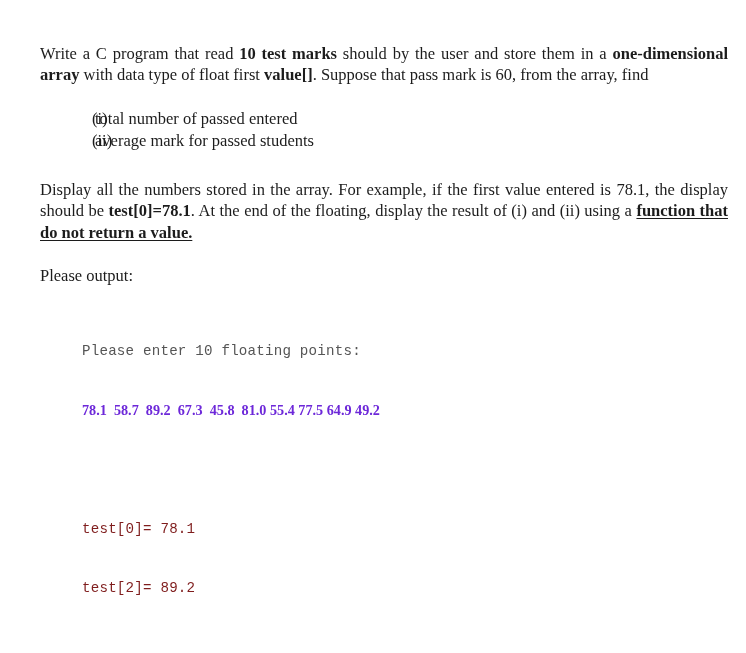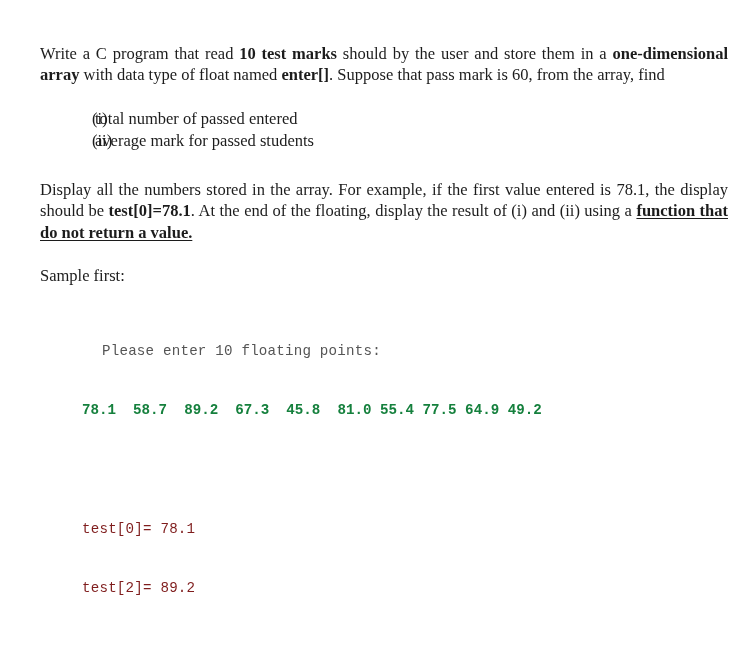--- a/index.html
+++ b/index.html
@@ -84,51 +84,51 @@
     white-space: pre;
     color: #4a4a4a;
     letter-spacing: 0.2px;
   }
   .console-line {
     white-space: pre;
     min-height: 19.6px;
   }
   .console-line.bold {
     font-weight: bold;
-    color: #15803d;
+    color: #6d28d9;
     letter-spacing: 0px;
+    font-family: Liberation Serif, serif;
   }
   .console-line.dim {
     color: #555555;
-    margin-left: 20px;
   }
   .spacer-lg { height: 21px; }
   .array-line { color: #7f1d1d; }
 </style>
 </head>
 <body>
 
 <div class="page">
 
-  <p class="body-text para-1"><span>Write a C program that read </span><b>10 test marks</b><span> should by the user and store them in a </span><b>one-dimensional array</b><span> with data type of float named </span><b>enter[]</b><span>. Suppose that pass mark is 60, from the array, find</span></p>
+  <p class="body-text para-1"><span>Write a C program that read </span><b>10 test marks</b><span> should by the user and store them in a </span><b>one-dimensional array</b><span> with data type of float first </span><b>value[]</b><span>. Suppose that pass mark is 60, from the array, find</span></p>
 
   <div class="list-block">
     <div class="list-row">
       <span class="list-marker">(i)</span>
       <span class="list-text">total number of passed entered</span>
     </div>
     <div class="list-row">
       <span class="list-marker">(ii)</span>
       <span class="list-text">average mark for passed students</span>
     </div>
   </div>
 
   <p class="body-text para-2"><span>Display all the numbers stored in the array. For example, if the first value entered is 78.1, the display should be </span><b>test[0]=78.1</b><span>. At the end of the floating, display the result of (i) and (ii) using a </span><span class="underline-phrase">function that do not return a value.</span></p>
 
-  <div class="sample-label">Sample first:</div>
+  <div class="sample-label">Please output:</div>
 
   <div class="console">
     <div class="console-line dim">Please enter 10 floating points:</div>
     <div class="console-line bold">78.1  58.7  89.2  67.3  45.8  81.0 55.4 77.5 64.9 49.2</div>
     <div class="spacer-lg"></div>
     <div class="console-line array-line">test[0]= 78.1</div>
     <div class="console-line array-line">test[2]= 89.2</div>
     
     
     

